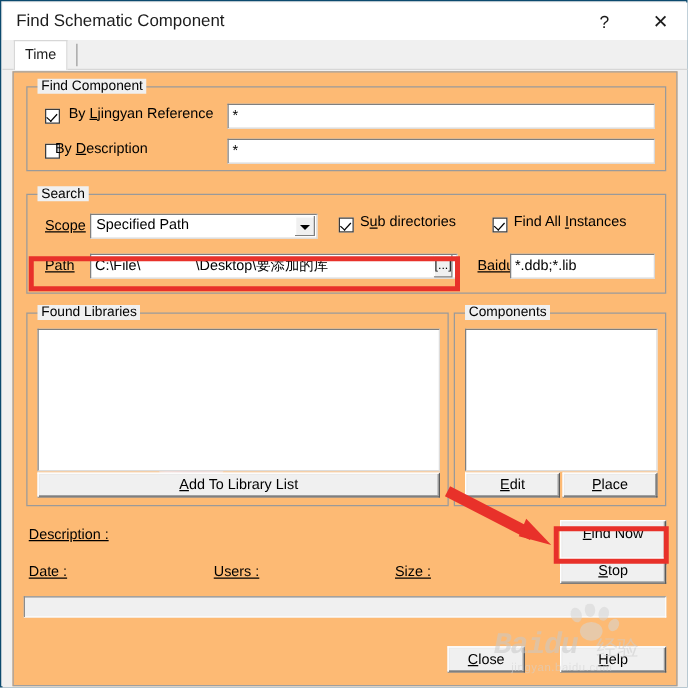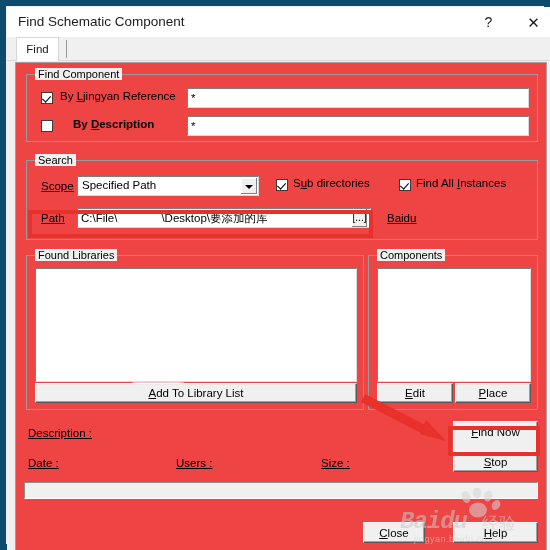--- a/index.html
+++ b/index.html
@@ -11,21 +11,21 @@
   body {
     font-family: "Liberation Sans", "DejaVu Sans", sans-serif;
     font-size: 11px;
     color: #000000;
   }
   
   #window {
     position: absolute; left: 0; top: 0;
     width: 550px; height: 550px;
     box-sizing: border-box;
-    border: 6px solid #0c4a6e;
+    border: 1px solid #0c4a6e;
     background: #f0f0f0;
   }
   
   #titlebar {
     position: absolute; left: 1px; top: 1px;
     width: 548px; height: 30px;
     background: #ffffff;
     box-sizing: border-box;
   }
   #title-text {
@@ -75,21 +75,21 @@
 
   
   #dialog {
     position: absolute; left: 1px; top: 55px;
     width: 548px; height: 494px;
     background: #f0f0f0;
   }
   #inner-panel {
     position: absolute; left: 8px; top: 1px;
     width: 532px; height: 492px;
-    background: #ef4444;
+    background: #fdba74;
     border: 1px solid #a0a0a0;
     box-sizing: border-box;
   }
 
   
   .group {
     position: absolute;
     border: 1px solid #9a9a9a;
     box-sizing: border-box;
     background: transparent;
@@ -282,38 +282,38 @@
 
 <div id="window">
 
   <div id="titlebar">
     <div id="title-text">Find Schematic Component</div>
     <div class="title-btn" id="help-btn">?</div>
     <div class="title-btn" id="close-btn">✕</div>
   </div>
 
   <div id="tabstrip">
-    <div id="tab-find">Find</div>
+    <div id="tab-find">Time</div>
     <div id="tab-sep"></div>
   </div>
 
   <div id="dialog">
     <div id="inner-panel">
 
       <div class="group" style="left:10px; top:11px; width:512px; height:68px;">
         <div class="group-title">Find Component</div>
 
         <div class="cb checked" style="left:14px; top:17px;"></div>
         <div class="cb-label" style="left:33px; top:15px;">
           <span>By </span><span class="u">L</span><span>jingyan Reference</span>
         </div>
         <div class="field" style="left:160px; top:13px; width:342px; height:20px;">*</div>
 
         <div class="cb" style="left:14px; top:45px;"></div>
-        <div class="cb-label" style="left:46px; top:43px;font-weight:bold;">
+        <div class="cb-label" style="left:22px; top:43px;">
           <span>By </span><span class="u">D</span><span>escription</span>
         </div>
         <div class="field" style="left:160px; top:41px; width:342px; height:20px;">*</div>
       </div>
 
       <div class="group" style="left:10px; top:97px; width:512px; height:80px;">
         <div class="group-title">Search</div>
 
         <div class="lbl" style="left:14px; top:19px;">Scope</div>
 
@@ -334,20 +334,21 @@
 
         <div class="lbl" style="left:14px; top:51px;">Path</div>
 
         <div class="field" style="left:50px; top:47px; width:294px; height:20px; padding-right:18px;">
           <span>C:\File\</span><span style="display:inline-block;width:44px;"></span><span>\Desktop\要添加的库</span>
         </div>
         <div id="path-redaction" style="left:105px; top:198px; width:52px; height:40px;"></div>
         <div id="path-browse" style="left:325px; top:48px;">[...]</div>
 
         <div class="lbl" style="left:360px; top:51px;">Baidu</div>
+        <div class="field" style="left:386px; top:47px; width:116px; height:20px;">*.ddb;*.lib</div>
       </div>
 
       <div class="group" style="left:10px; top:192px; width:338px; height:155px;">
         <div class="group-title">Found Libraries</div>
         <div class="listbox" style="left:8px; top:12px; width:322px; height:114px;"></div>
         <div class="btn" style="left:8px; top:127px; width:322px; height:20px; line-height:19px;">
           <span class="u">A</span><span>dd To Library List</span>
         </div>
       </div>
 

